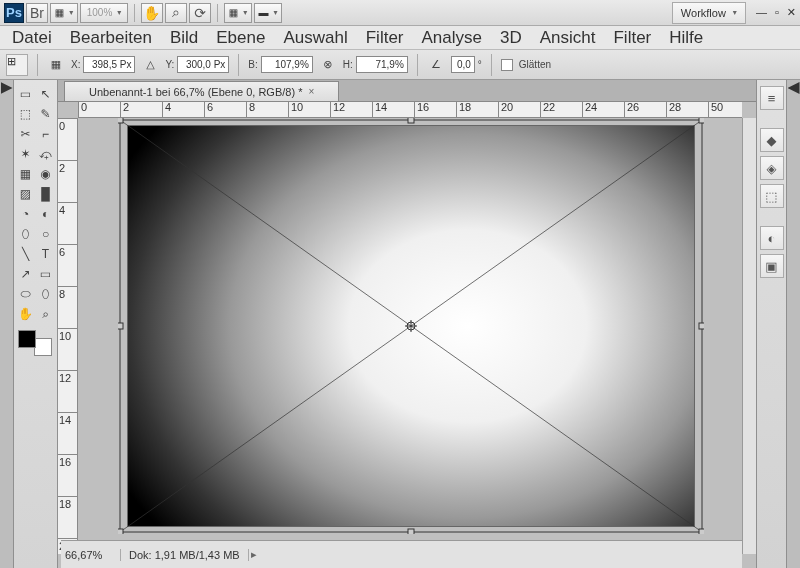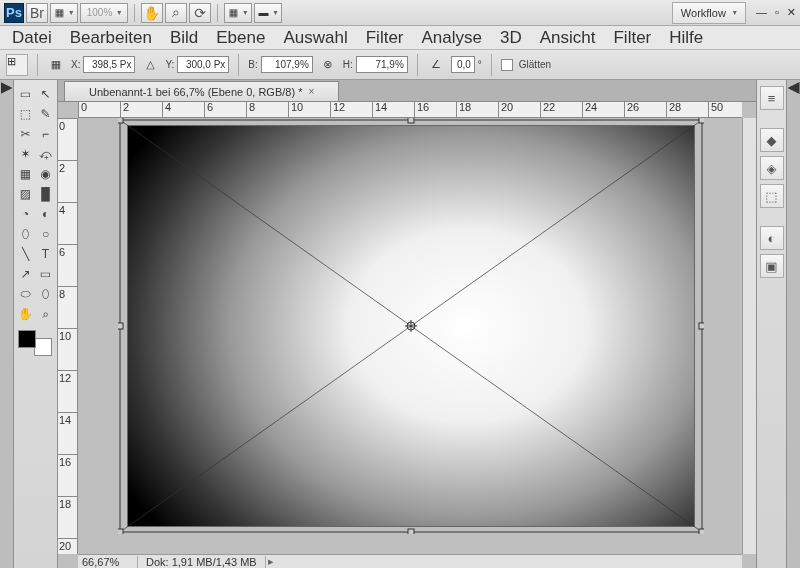--- a/index.html
+++ b/index.html
@@ -44,21 +44,21 @@
 .workspace{flex:1;position:relative;background:#bfbfbf;overflow:hidden}
 .ruler-h{position:absolute;left:20px;right:14px;top:0;height:16px;background:#f0f0f0;border-bottom:1px solid #888;font-size:8px;color:#555;overflow:hidden;display:flex}
 .ruler-h span{flex:0 0 42px;border-left:1px solid #888;padding-left:2px;line-height:10px}
 .ruler-v{position:absolute;left:0;top:16px;bottom:14px;width:20px;background:#f0f0f0;border-right:1px solid #888;font-size:8px;color:#555;display:flex;flex-direction:column}
 .ruler-v span{flex:0 0 42px;border-top:1px solid #888;padding:1px 0 0 1px}
 .canvas-area{position:absolute;left:20px;top:16px;right:14px;bottom:14px;background:#bfbfbf;overflow:hidden}
 .canvas{position:absolute;left:50px;top:8px;width:566px;height:400px;background:radial-gradient(ellipse 70% 80% at 60% 50%,#fff 0%,#f0f0f0 30%,#999 60%,#333 85%,#000 100%);box-shadow:0 0 0 1px #666}
 .transform{position:absolute;left:40px;top:0;width:586px;height:416px;pointer-events:none}
 .transform svg{width:100%;height:100%}
 .handle{fill:#ccc;stroke:#333;stroke-width:1}
-.sb-h{position:absolute;left:20px;right:14px;bottom:0;height:14px;background:#e2e2e2;border-top:1px solid #999;display:flex;align-items:center;font-size:10px}
+.sb-h{position:absolute;left:3px;right:14px;bottom:0;height:28px;background:#e2e2e2;border-top:1px solid #999;display:flex;align-items:center;font-size:10px}
 .sb-h .zoom{width:60px;padding:0 4px;border-right:1px solid #aaa}
 .sb-h .dok{padding:0 8px;border-right:1px solid #aaa}
 .sb-h .tr{width:10px;text-align:center;color:#666}
 .sb-v{position:absolute;right:0;top:16px;bottom:14px;width:14px;background:#e2e2e2;border-left:1px solid #999}
 .panel-dock{width:30px;background:linear-gradient(#e0e0e0,#d2d2d2);border-left:1px solid #8f8f8f;padding:6px 2px;display:flex;flex-direction:column;gap:4px;align-items:center}
 .dock-ico{width:24px;height:24px;border:1px solid #aaa;background:linear-gradient(#f6f6f6,#e4e4e4);display:flex;align-items:center;justify-content:center;font-size:13px;color:#555}
 .dock-gap{height:10px}
 </style>
 </head>
 <body>

